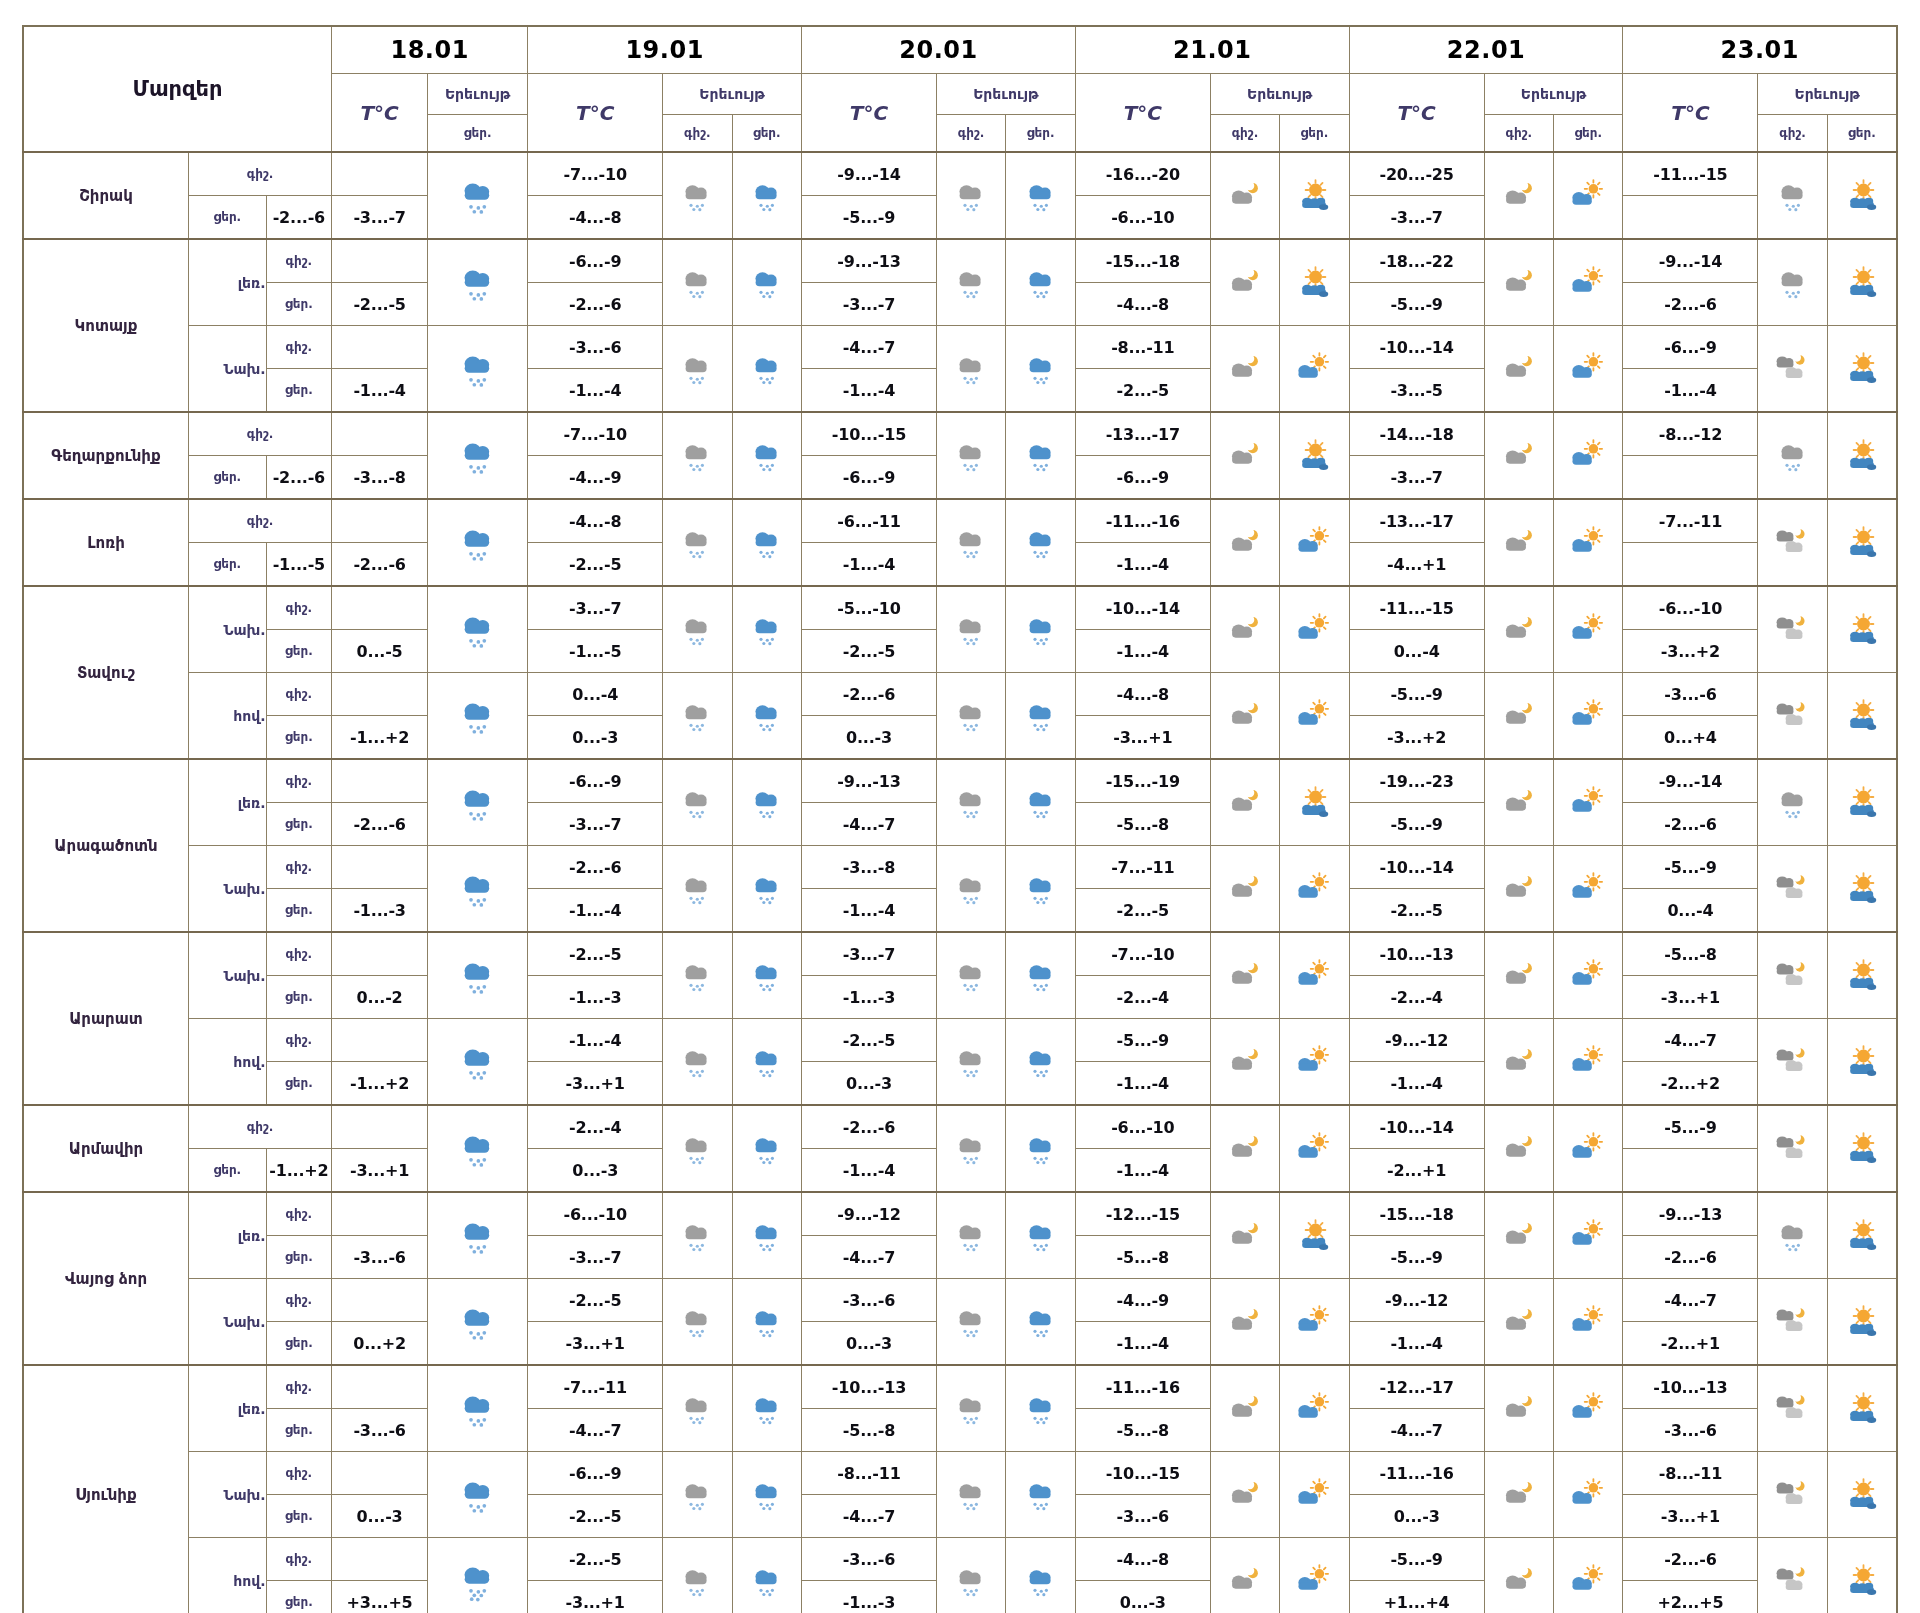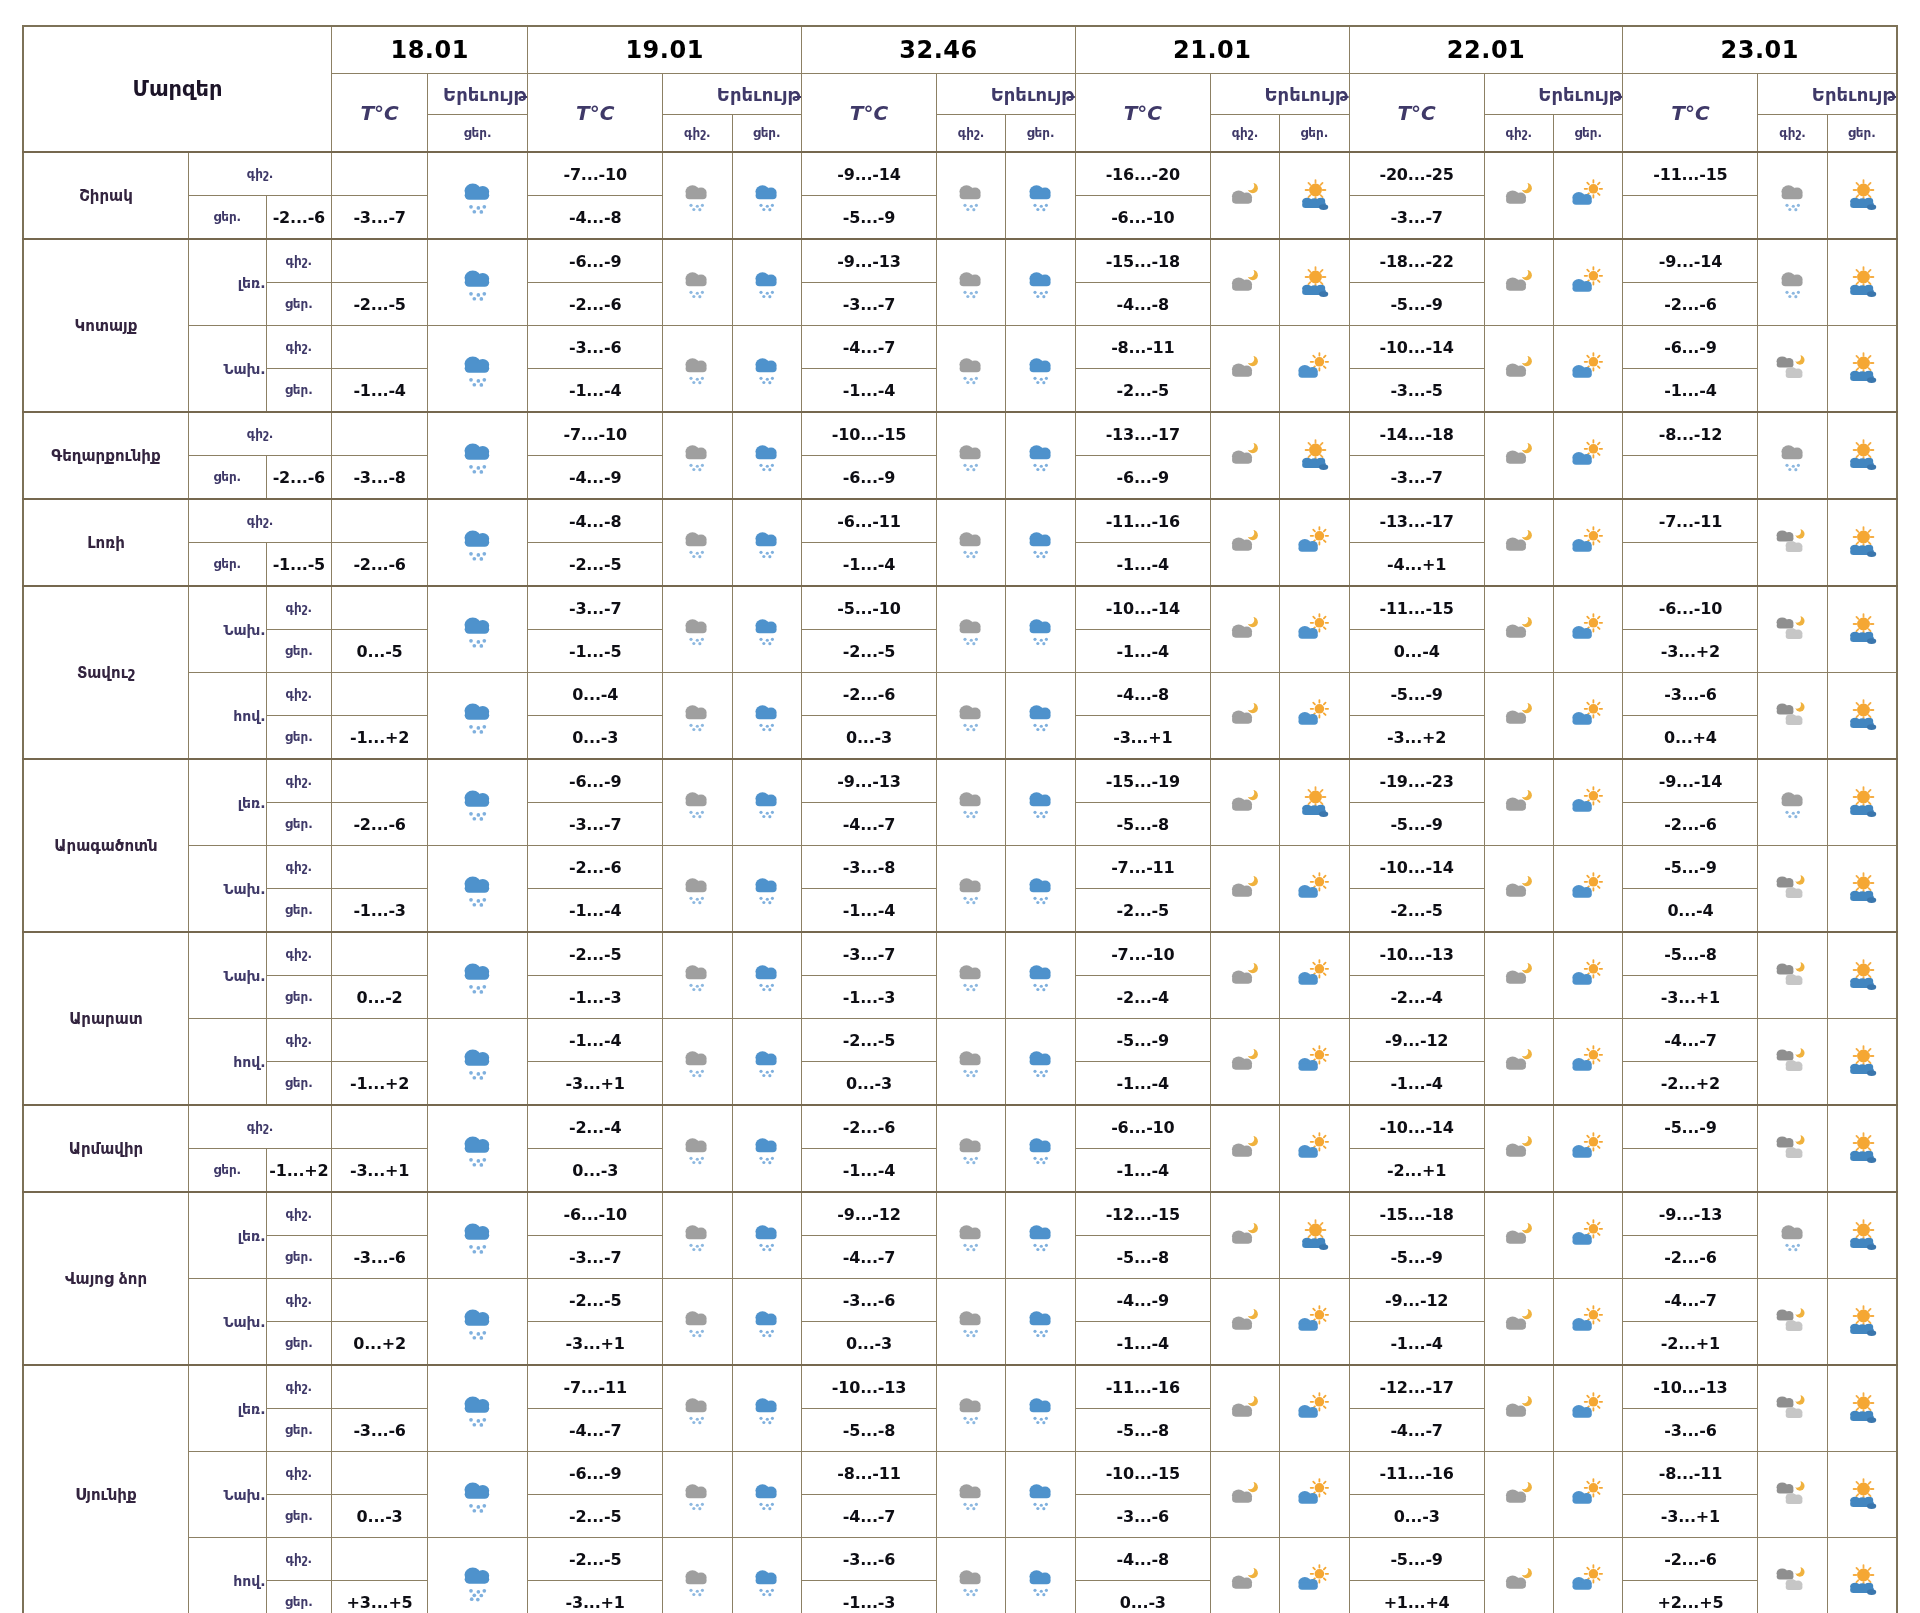--- a/index.html
+++ b/index.html
@@ -8,21 +8,21 @@
   th,td{border:1px solid #8c8064;text-align:center;vertical-align:middle;padding:0;background:#fff;overflow:hidden;}
   thead tr.h1 th{height:46px;}
   thead tr.h2 th{height:40px;}
   thead tr.h3 th{height:36px;}
   tbody td{height:42px;}
   tr.rg td{border-top:2px solid #75684f;}
   .corner{font-size:21px;font-weight:700;color:#1c1428;}
   .date-h{color:#000;font-weight:700;font-size:24px;letter-spacing:.5px;}
   .lbl{color:#3f3968;font-weight:700;}
   .tcl{font-size:20px;font-style:italic;}
-  .phen{font-size:18px;text-align:right;}
+  .phen{font-size:14px;}
   .dn{font-size:12px;}
   .region{font-size:15px;color:#33243f;}
   .zone{font-size:14px;text-align:right;}
   .temp{color:#0e0e14;font-weight:700;font-size:16px;letter-spacing:-0.2px;}
   .icon svg{display:block;margin:0 auto;}
 </style>
 </head>
 <body>
 
 <div class="page">
@@ -47,21 +47,21 @@
         <col style="width:68px">
         <col style="width:132px">
         <col style="width:68px">
         <col style="width:68px">
       </colgroup>
     <thead id="thead">
         <tr class="h1">
           <th colspan="3" rowspan="3" class="corner">Մարզեր</th>
           <th colspan="2" class="date-h">18.01</th>
           <th colspan="3" class="date-h">19.01</th>
-          <th colspan="3" class="date-h">32.46</th>
+          <th colspan="3" class="date-h">20.01</th>
           <th colspan="3" class="date-h">21.01</th>
           <th colspan="3" class="date-h">22.01</th>
           <th colspan="3" class="date-h">23.01</th>
         </tr>
         <tr class="h2">
           <th rowspan="2" class="lbl tcl">T°C</th>
           <th colspan="1" class="lbl phen">Երեւույթ</th>
           <th rowspan="2" class="lbl tcl">T°C</th>
           <th colspan="2" class="lbl phen">Երեւույթ</th>
           <th rowspan="2" class="lbl tcl">T°C</th>

